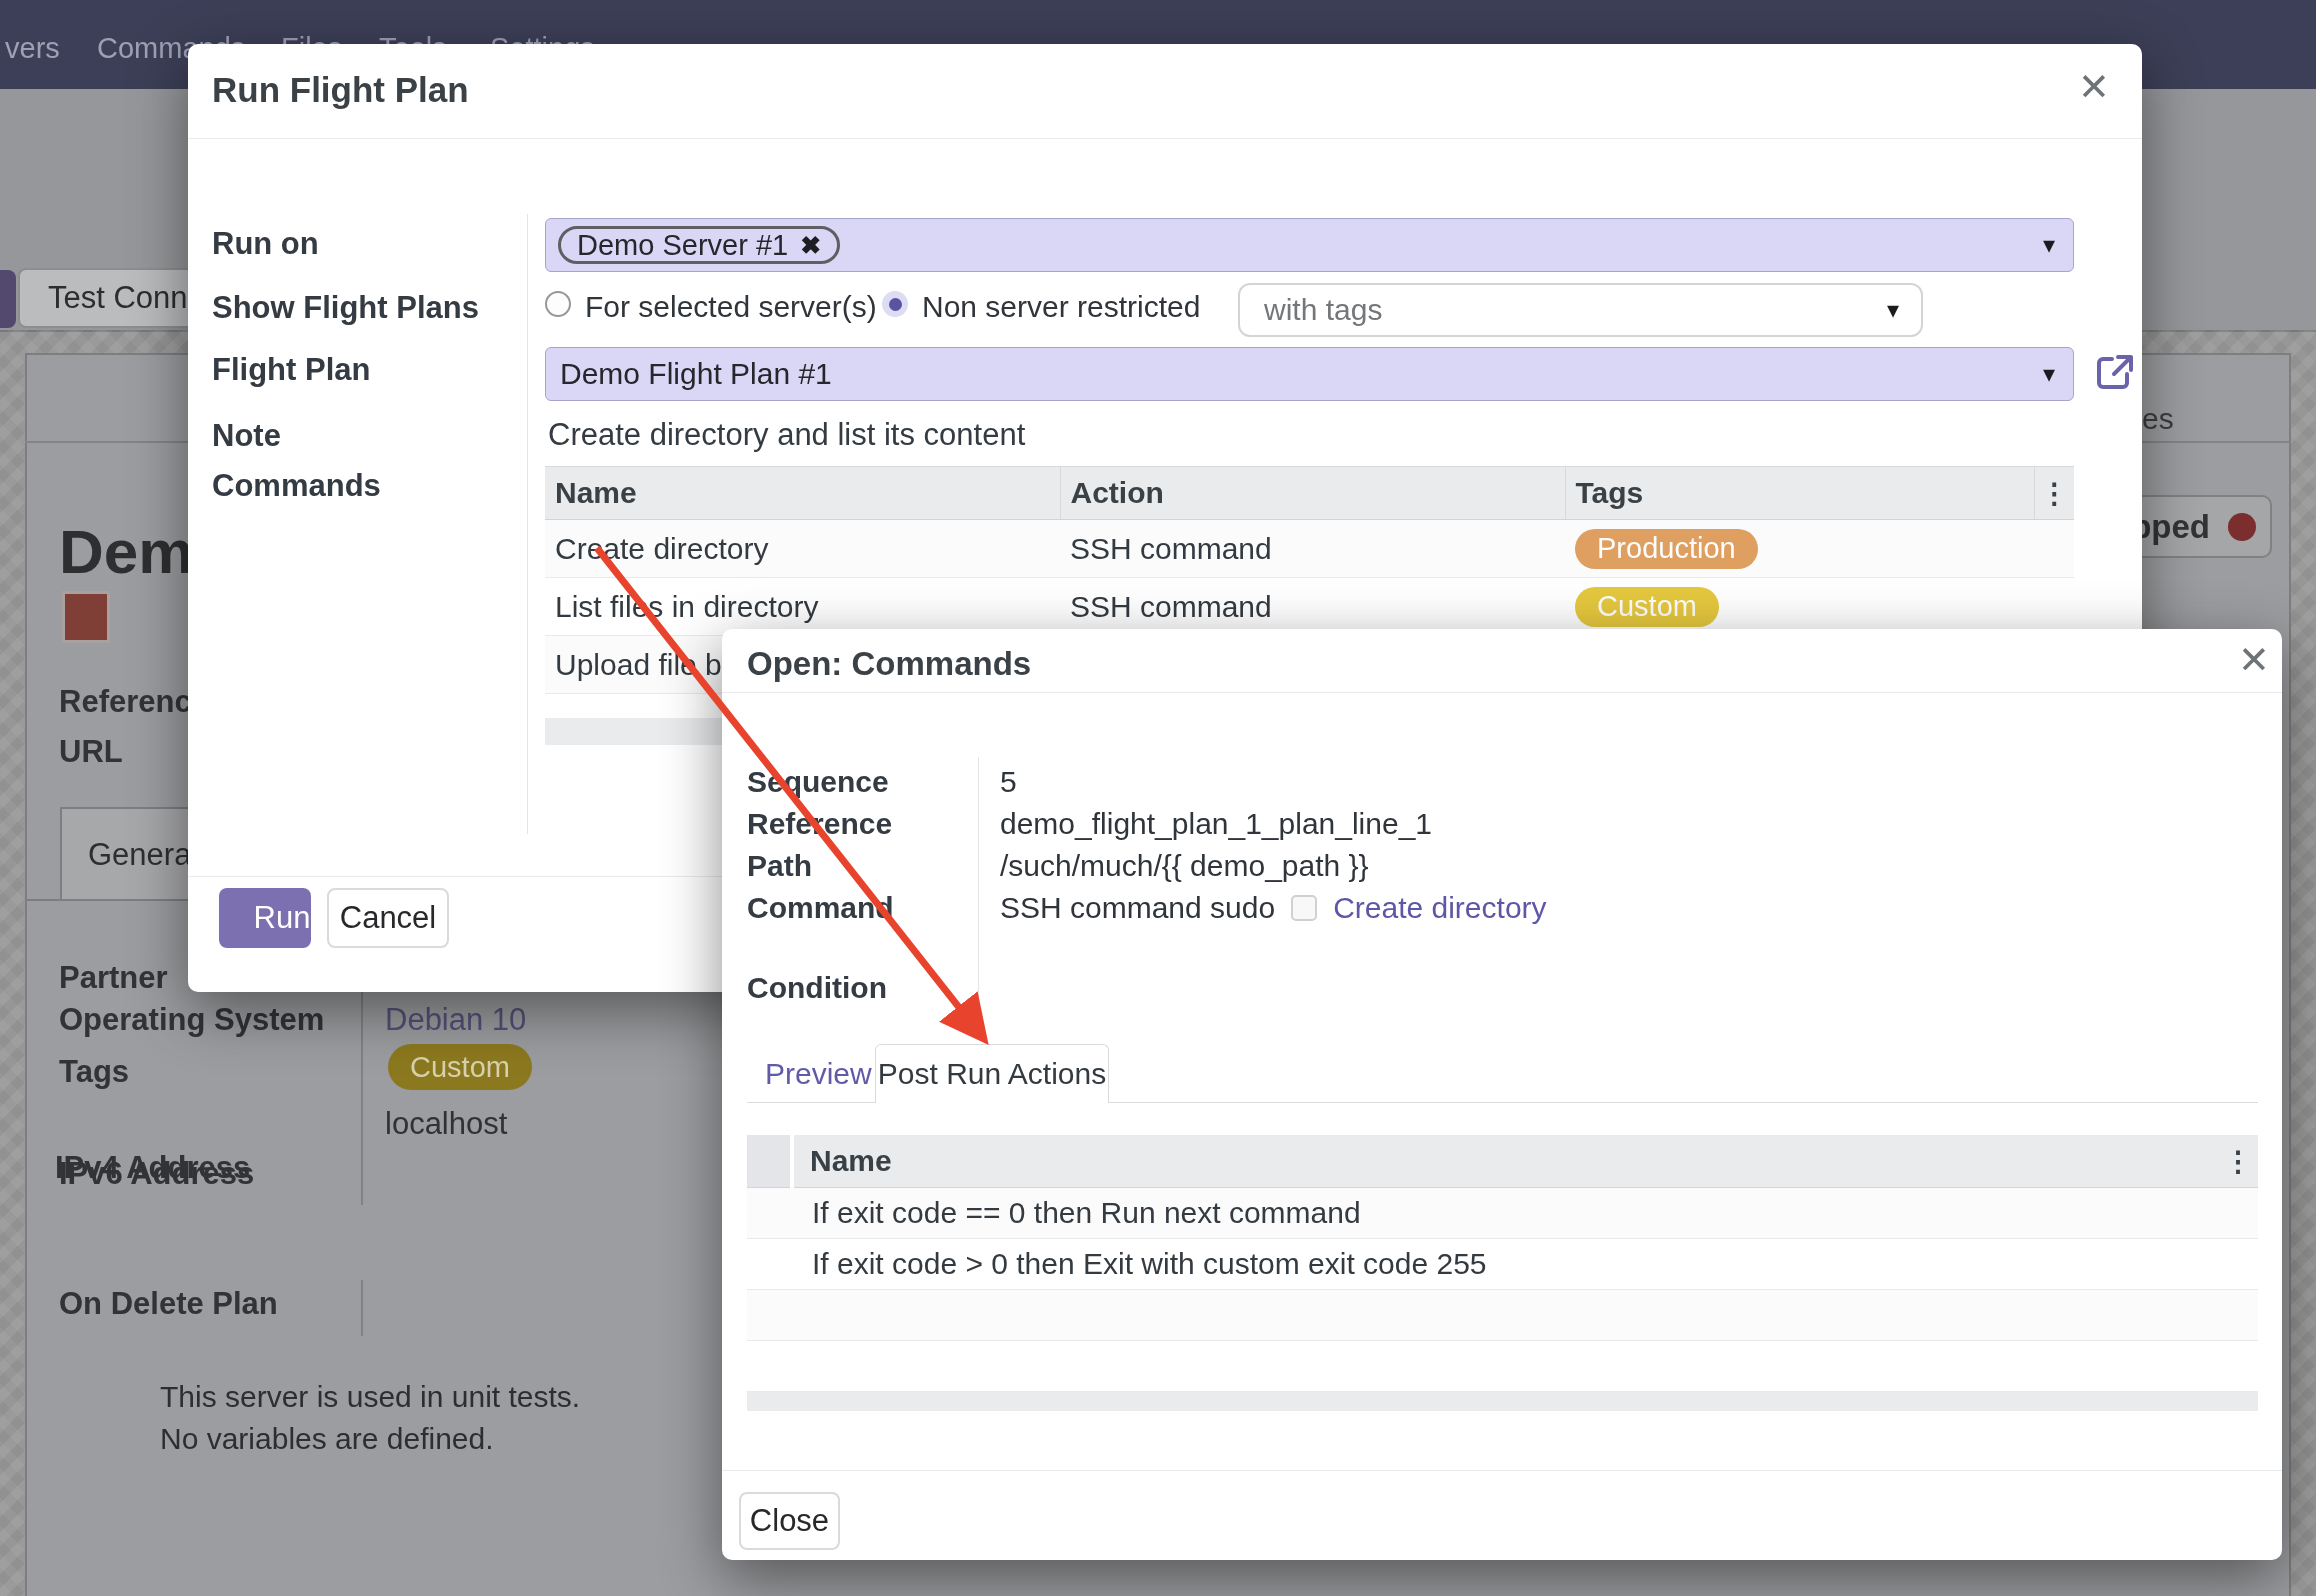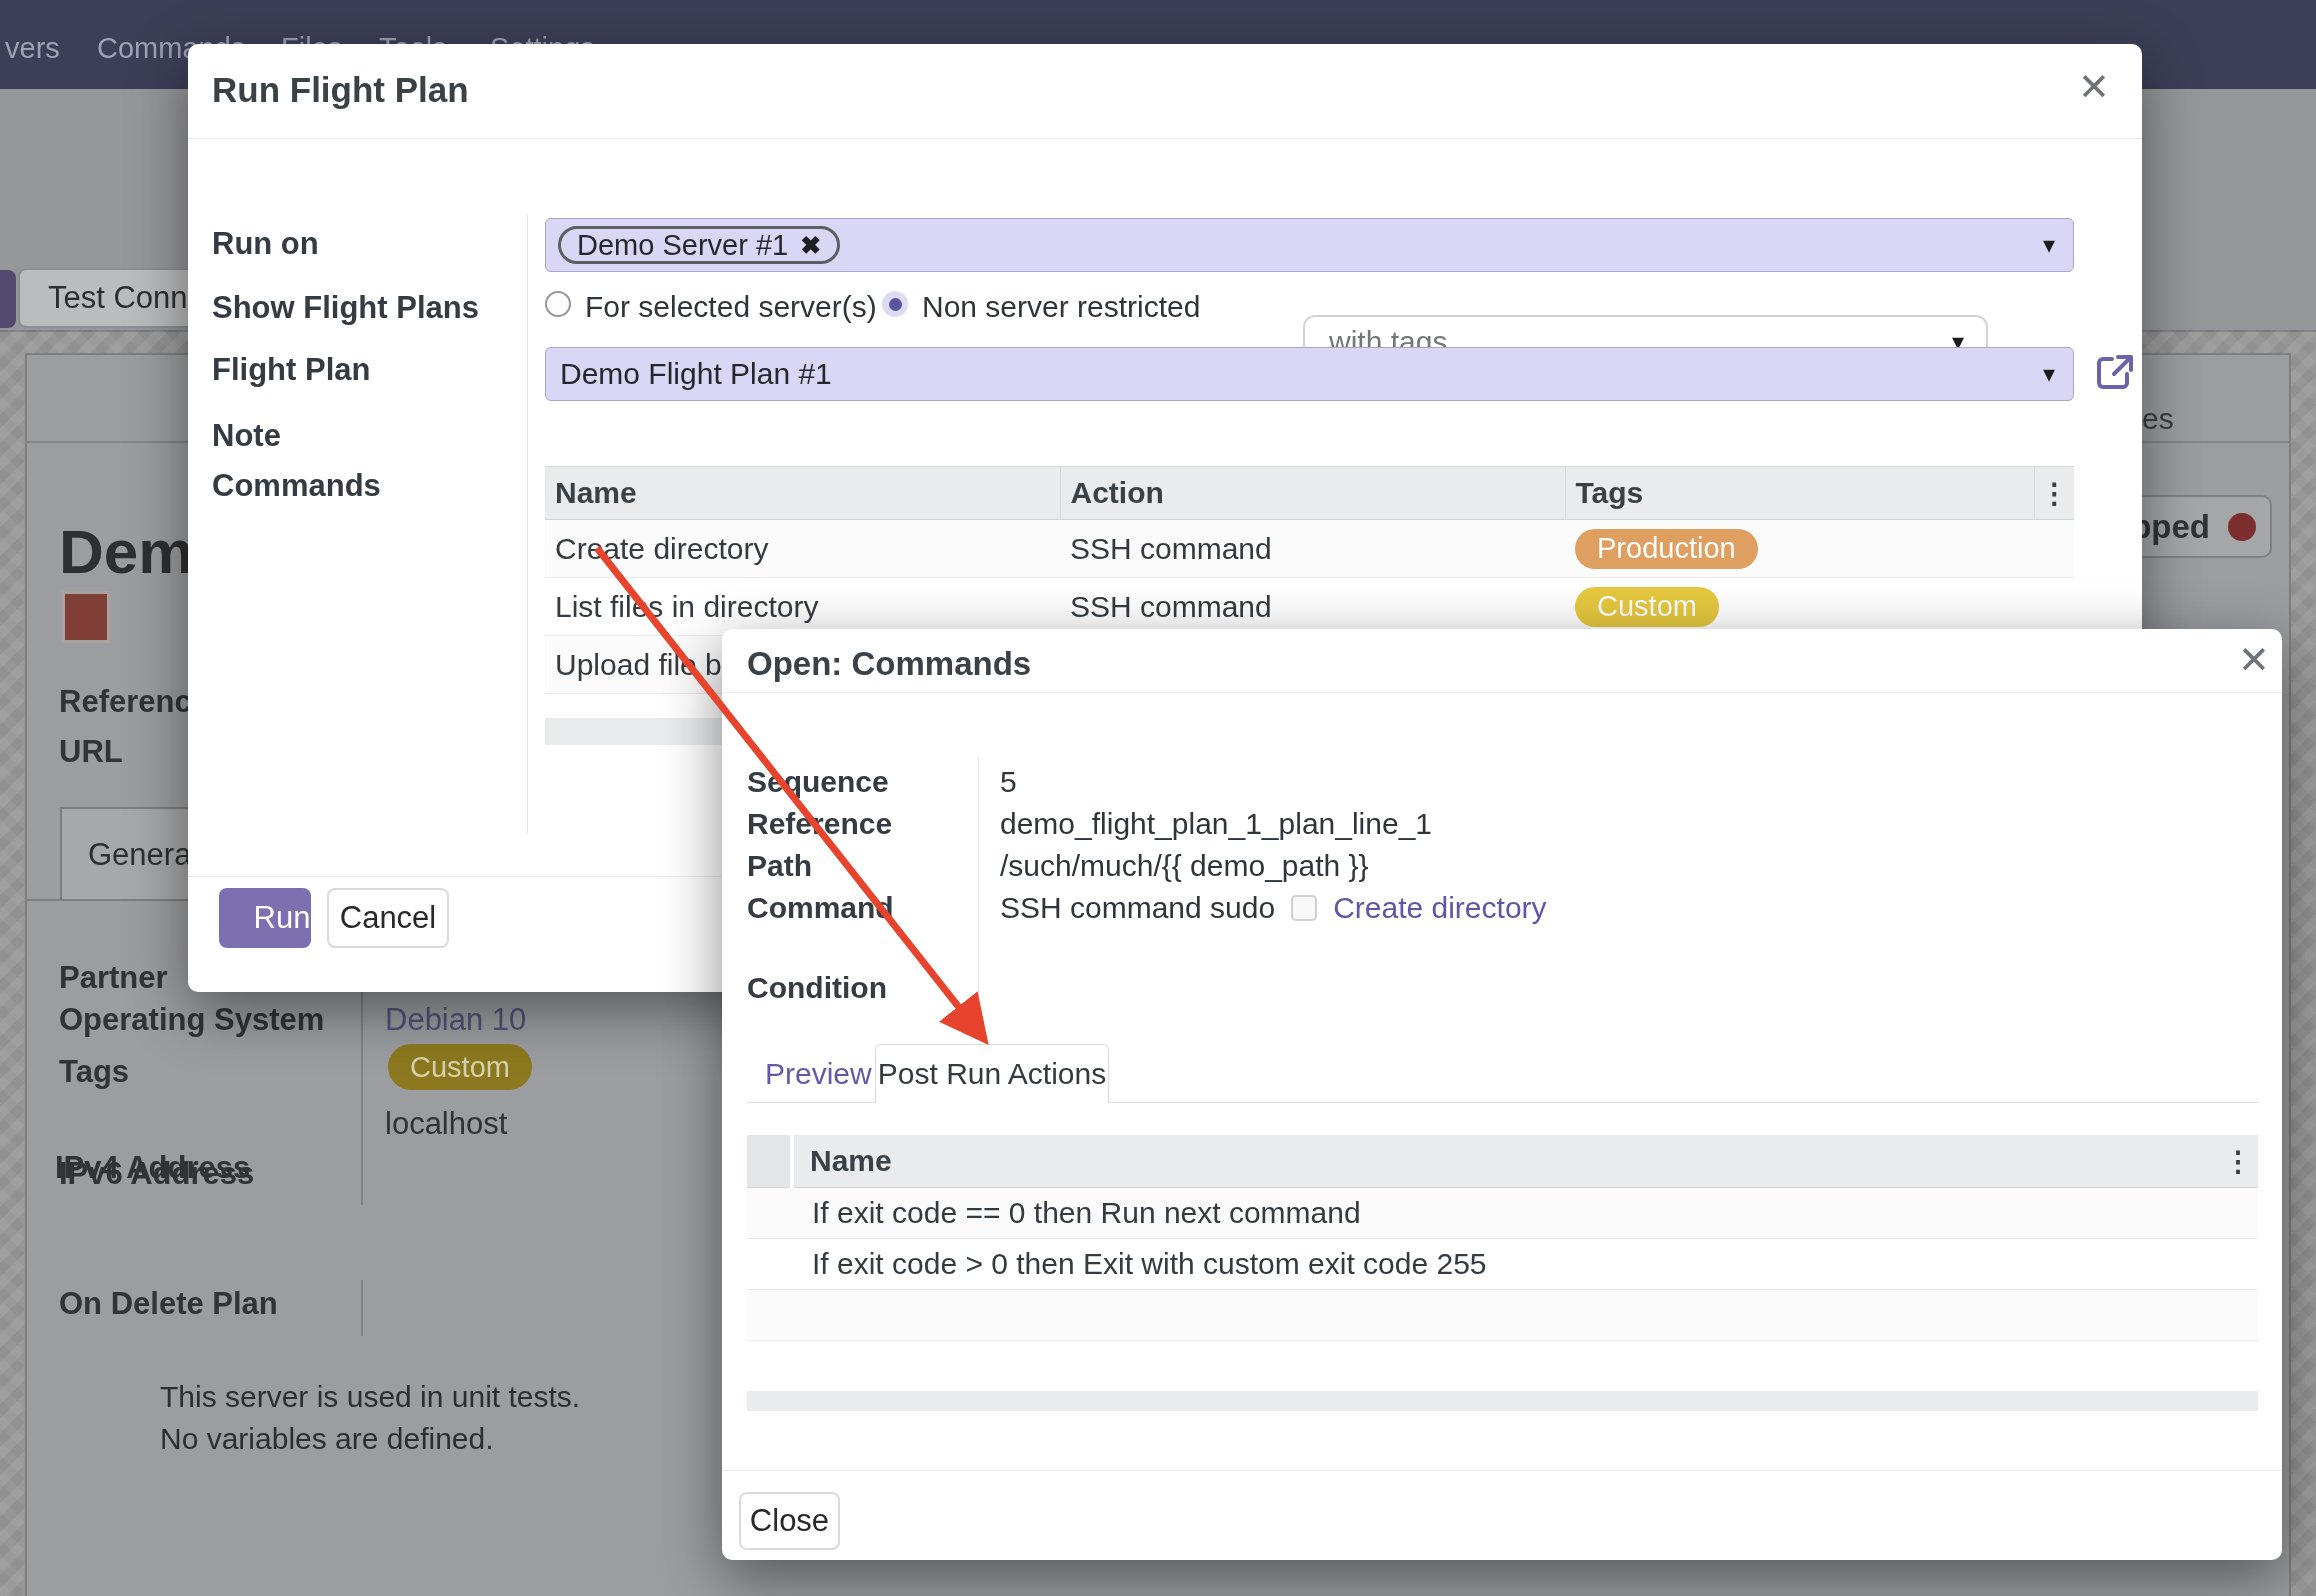--- a/index.html
+++ b/index.html
@@ -167,34 +167,35 @@
       <span class="caret">▾</span>
     </div>
 
     <div class="abs radio radio-off" style="left:357px;top:247px;"></div>
     <span class="abs radio-label" style="left:397px;top:246px;">For selected server(s)</span>
     <div class="abs radio radio-on" style="left:694px;top:247px;">
       <div class="radio-dot"></div>
     </div>
     <span class="abs radio-label" style="left:734px;top:246px;">Non server restricted</span>
 
-    <div class="abs" id="with-tags" style="left:1115px;top:239px;width:685px;height:54px;margin-top:32px;">
+    <div class="abs" id="with-tags" style="left:1050px;top:239px;width:685px;height:54px;">
       <span class="ph">with tags</span>
       <span class="caret" style="right:22px;">▾</span>
     </div>
 
     <div class="abs sel-lav" style="left:357px;top:303px;width:1529px;height:54px;">
       <span class="sel-txt">Demo Flight Plan #1</span>
       <span class="caret">▾</span>
     </div>
     <svg class="abs" style="left:1904px;top:306px;" width="46" height="46" viewBox="0 0 46 46">
       <path d="M20 9 H11 a4 4 0 0 0 -4 4 v20 a4 4 0 0 0 4 4 h20 a4 4 0 0 0 4 -4 v-9" fill="none" stroke="#6b63a9" stroke-width="4" stroke-linecap="round"></path>
       <path d="M26 7 h13 v13 M39 7 L22 24" fill="none" stroke="#6b63a9" stroke-width="4" stroke-linecap="round" stroke-linejoin="round"></path>
     </svg>
 
+    <span class="abs" style="left:360px;top:373px;font-size:31px;color:#343b42;white-space:nowrap;">Create directory and list its content</span>
 
     <div class="abs" style="left:357px;top:422px;width:1529px;">
       <table class="grid">
         <colgroup>
             <col style="width:515px;">
             <col style="width:505px;">
             <col style="width:469px;">
             <col style="width:40px;">
           </colgroup>
         <tbody>

